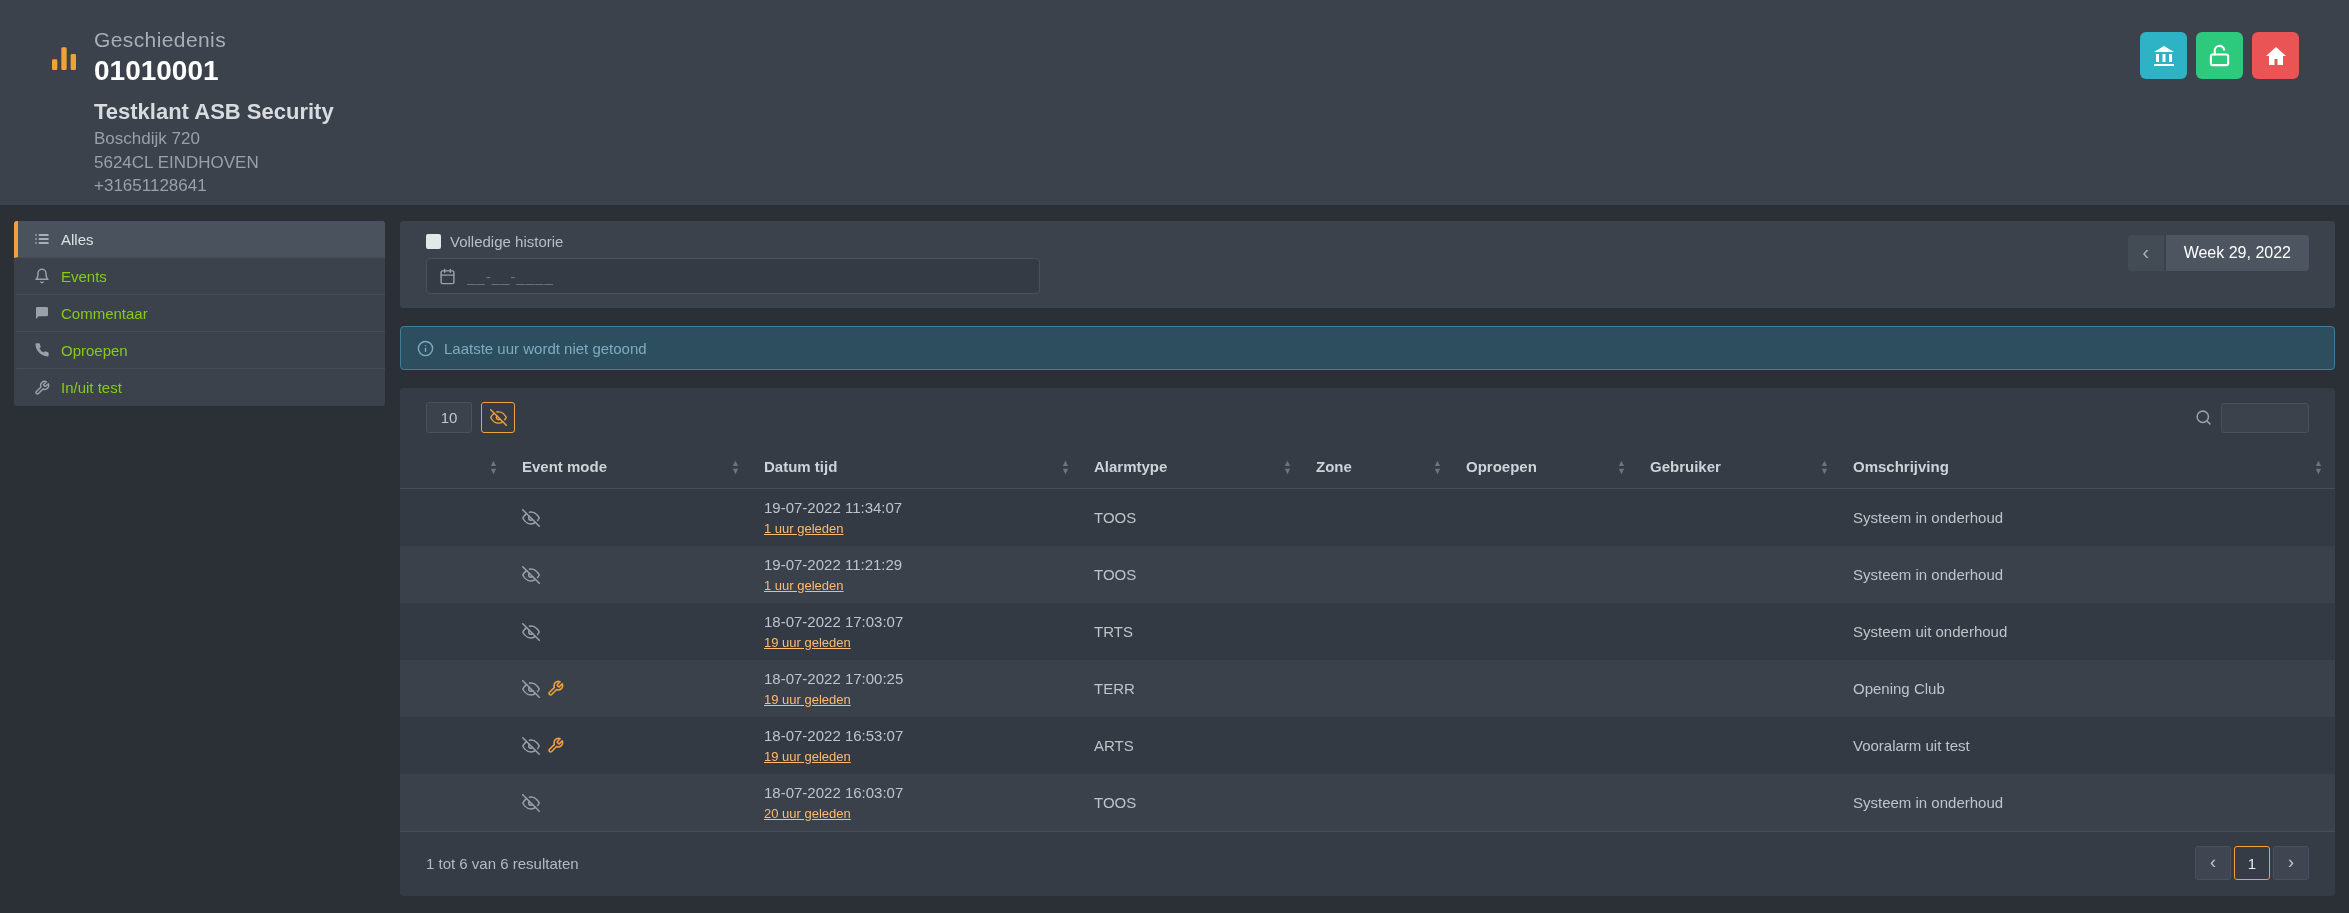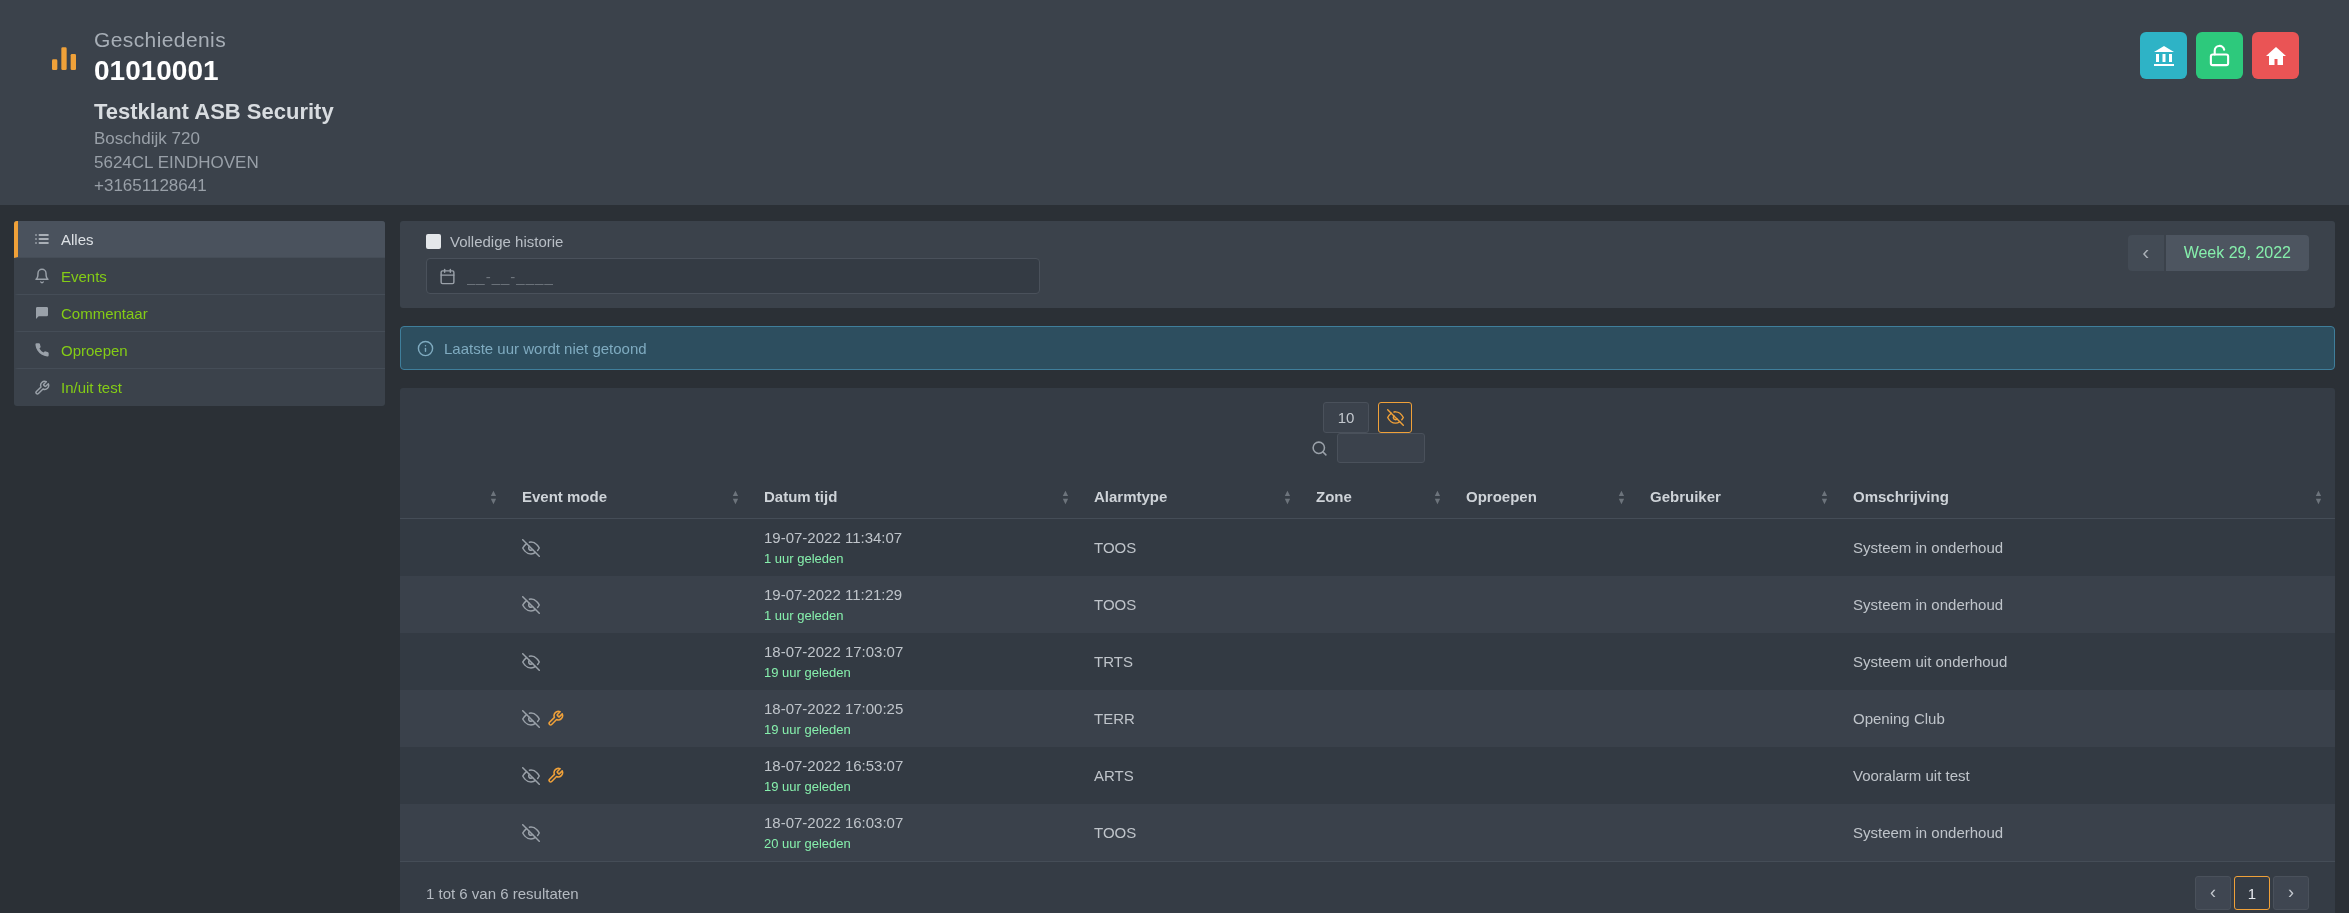--- a/index.html
+++ b/index.html
@@ -62,32 +62,32 @@
   }
   .date-input::placeholder { color:#6e757d; letter-spacing:1px; }
   .week-nav { position:absolute; top:14px; right:26px; display:flex; gap:2px; }
   .week-prev {
     width:36px; height:36px; background:#434b55; border:none; border-radius:4px 0 0 4px;
     color:#aab0b7; font-size:21px; line-height:1; cursor:pointer;
     display:flex; align-items:center; justify-content:center; padding-bottom:3px;
   }
   .week-label {
     height:36px; padding:0 18px; background:#4d5560; border-radius:0 4px 4px 0;
-    color:#86efac; font-size:16px; display:flex; align-items:center;
+    color:#ffffff; font-size:16px; display:flex; align-items:center;
   }
 
   .alert {
     margin-top:18px; height:44px; background:#2d4e5f; border:1px solid #3f7e9b;
     border-radius:4px; display:flex; align-items:center; gap:10px;
     padding:0 16px; color:#7fabc0; font-size:15px;
   }
 
   
   .table-card { margin-top:18px; background:#353c45; border-radius:3px; padding:14px 0 16px; }
-  .table-controls { display:flex; justify-content:space-between; align-items:center; padding:0 26px;flex-direction:column; }
+  .table-controls { display:flex; justify-content:space-between; align-items:center; padding:0 26px; }
   .tc-left { display:flex; align-items:center; gap:9px; }
   .page-size {
     min-width:46px; height:31px; padding:0 10px; background:#3b424c; border:1px solid #4a515b;
     border-radius:3px; color:#c3c8ce; font-size:15px; display:flex; align-items:center; justify-content:center; cursor:pointer;
   }
   .eye-toggle {
     width:34px; height:31px; background:transparent; border:1px solid #f0a139; border-radius:3px;
     color:#f0a139; display:flex; align-items:center; justify-content:center; cursor:pointer;
   }
   .search-wrap { display:flex; align-items:center; gap:9px; color:#9aa1a9; }
@@ -97,21 +97,21 @@
   }
 
   table { width:100%; border-collapse:collapse; table-layout:fixed; margin-top:12px; border-bottom:1px solid #454d57; }
   th { padding:13px 12px; border-bottom:1px solid #454d57; }
   .th-inner { display:flex; justify-content:space-between; align-items:center; font-size:15px; font-weight:bold; color:#ced3d8; text-align:left; }
   .sort { display:flex; flex-direction:column; align-items:center; font-size:9px; line-height:8px; color:#6d747c; }
   tbody tr:nth-child(odd)  { background:#333a43; }
   tbody tr:nth-child(even) { background:#3a414b; }
   td { padding:10px 12px; font-size:15px; color:#bfc4ca; vertical-align:middle; }
   th:first-child, td:first-child { padding-left:26px; }
-  .ago { font-size:13px; color:#86efac; margin-top:5px; }
+  .ago { font-size:13px; color:#fdba74; margin-top:5px;text-decoration:underline; }
   .icon-cell { display:flex; align-items:center; gap:7px; }
   .ricon-eye { color:#9aa1a9; } .ricon-wrench { color:#f0a139; }
 
   .table-footer { display:flex; justify-content:space-between; align-items:center; padding:14px 26px 0; font-size:15px; color:#b4bac1; }
   .pagination { display:flex; gap:3px; }
   .pg-btn {
     width:36px; height:34px; background:#3f4651; border:1px solid #4a515b; border-radius:3px;
     color:#c3c8ce; font-size:18px; display:flex; align-items:center; justify-content:center; cursor:pointer; padding-bottom:2px;
   }
   .pg-btn.current { background:transparent; border-color:#f0a139; color:#e7eaee; font-size:15px; padding-bottom:0; }

